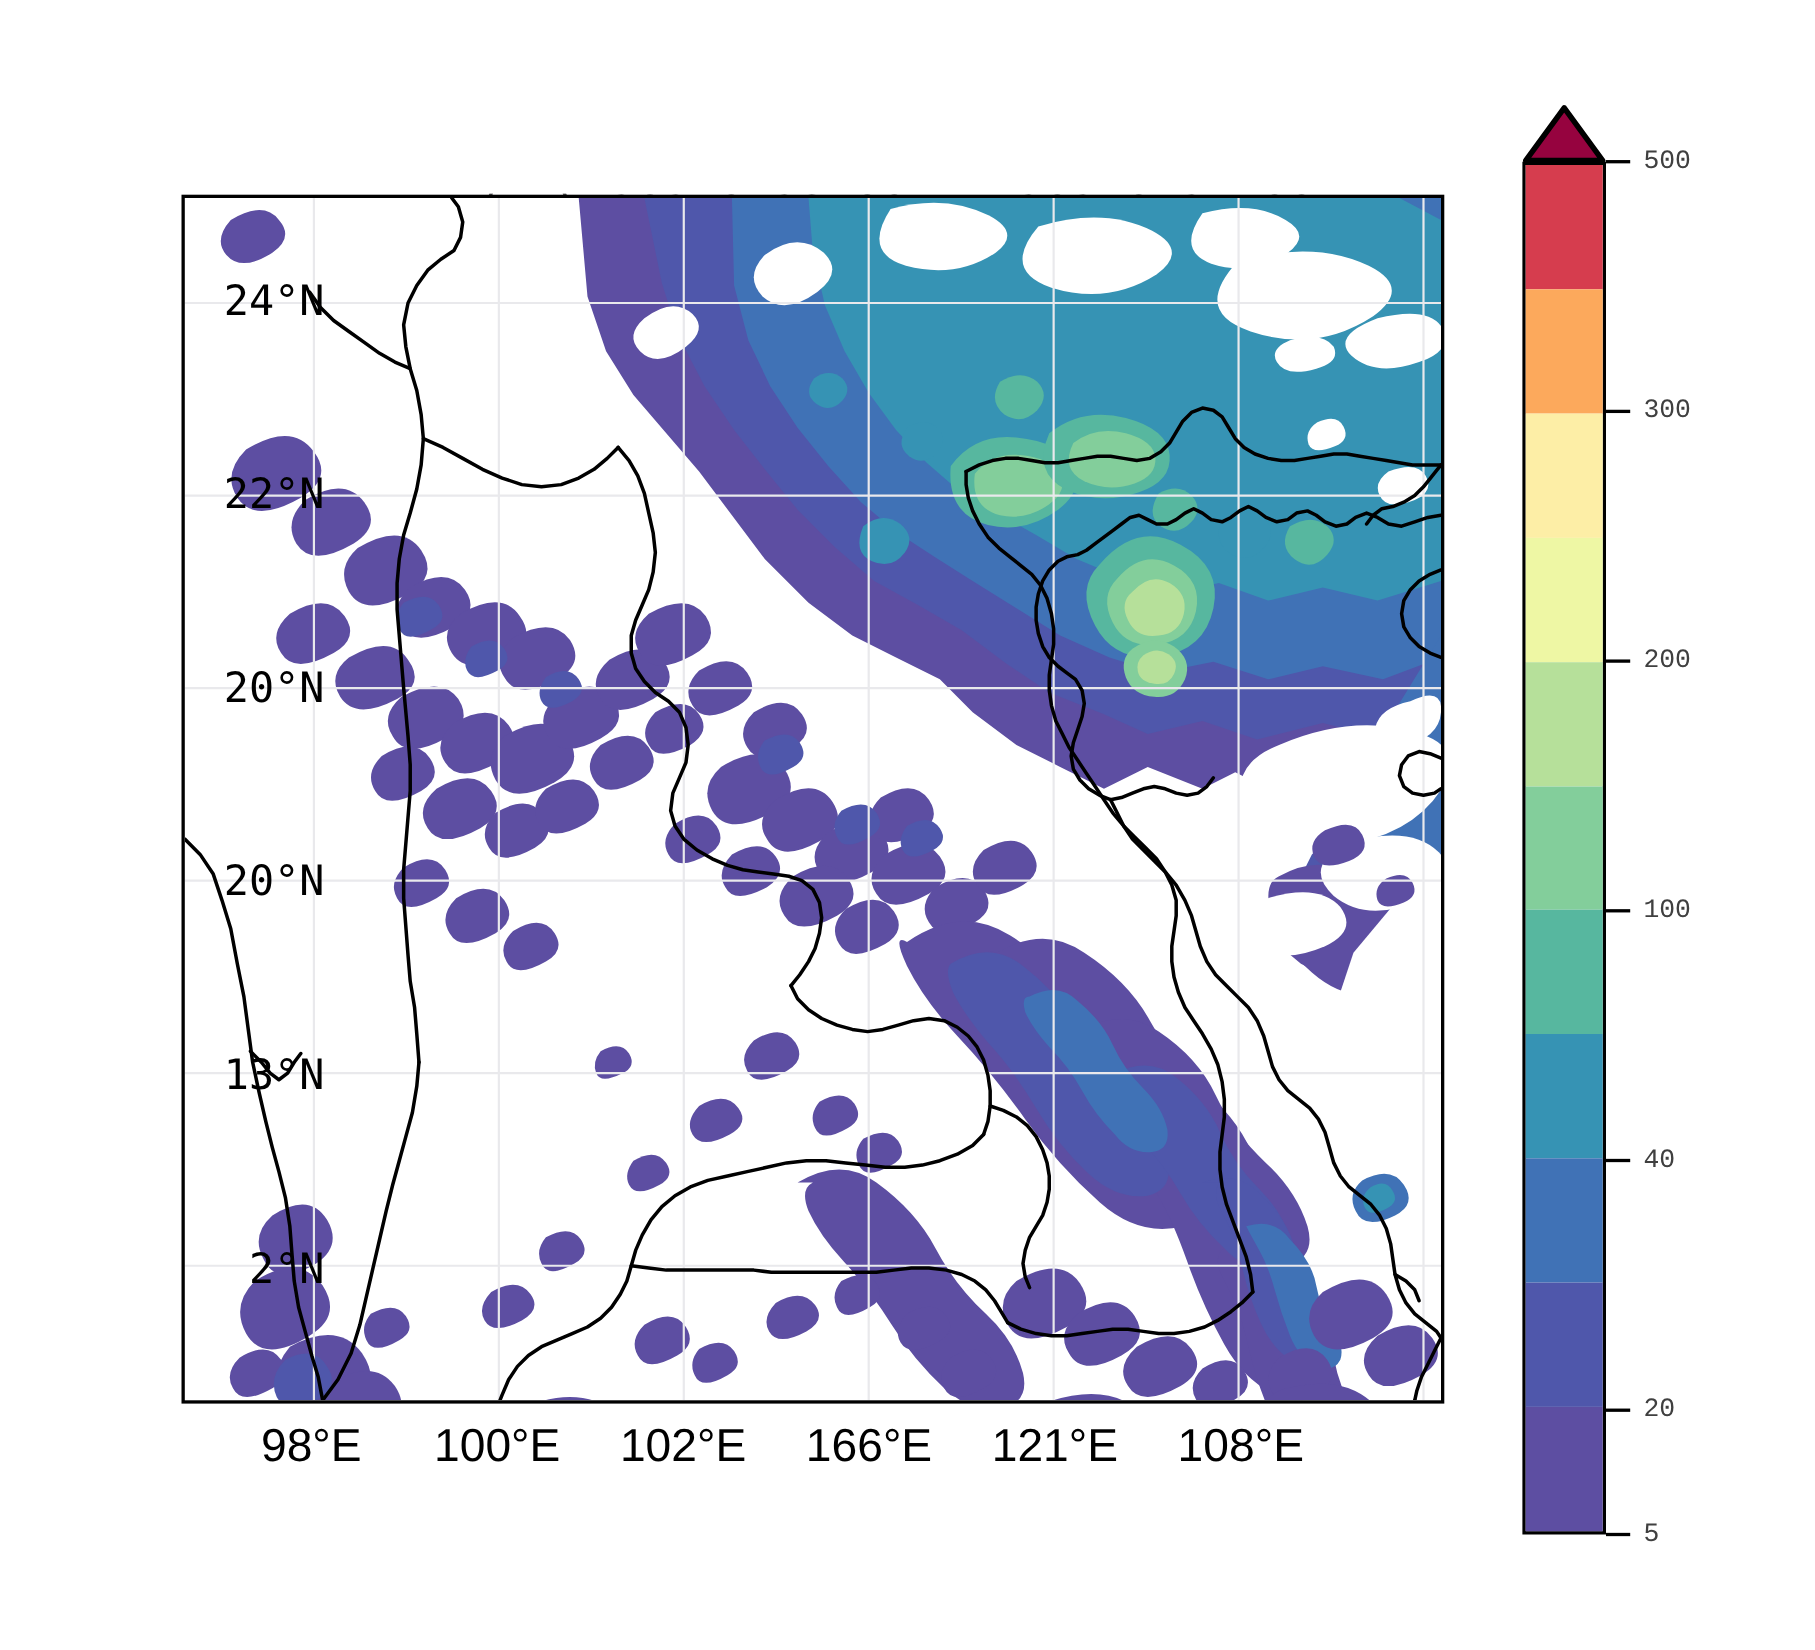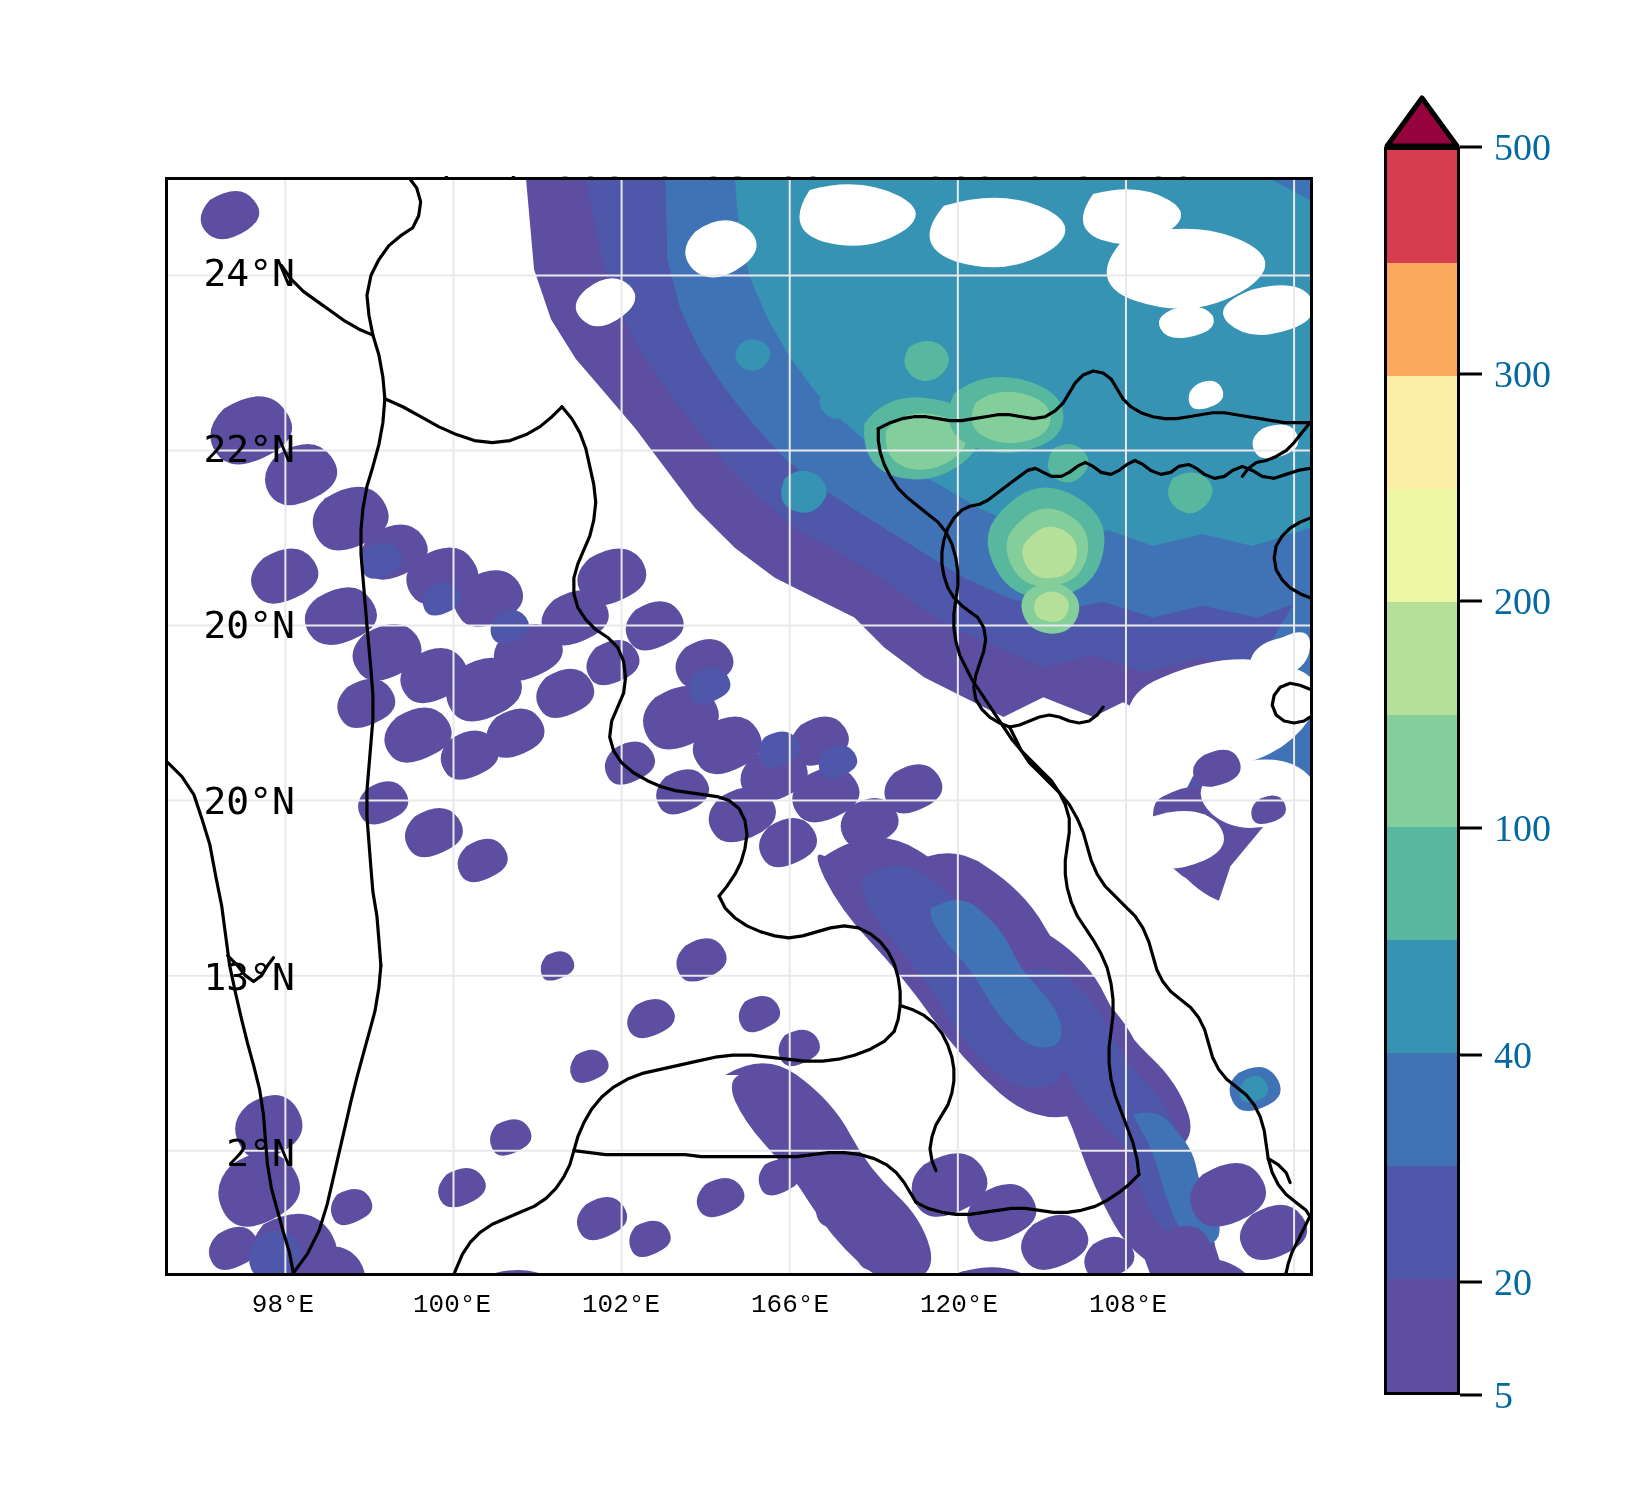--- a/index.html
+++ b/index.html
@@ -47,25 +47,25 @@
     right: 1355px;
     font-size: 38px;
     color: #000;
     white-space: nowrap;
     transform: translateY(-50%);
     font-family: "DejaVu Sans Mono", monospace;
   }
   .xlabel {
     position: absolute;
     top: 1290px;
-    font-size: 26px;
+    font-size: 42px;
     color: #000;
     white-space: nowrap;
     transform: translateX(-50%);
-    font-family: Liberation Mono, monospace;
+    font-family: Liberation Sans, sans-serif;
   }
 
   
   #cbar-wrap {
     position: absolute;
     left: 1384px; top: 95px;
     width: 76px; height: 1300px;
   }
   #cbar-arrow {
     position: absolute;
@@ -85,25 +85,25 @@
   .cbar-tick {
     position: absolute;
     left: 76px;
     width: 22px; height: 3px;
     background: #000;
     transform: translateY(-1.5px);
   }
   .cbar-ticklabel {
     position: absolute;
     left: 110px;
-    font-size: 38px;
-    color: #0369a1;
+    font-size: 24px;
+    color: #404040;
     white-space: nowrap;
     transform: translateY(-50%);
-    font-family: Liberation Serif, serif;
+    font-family: Liberation Mono, monospace;
   }
 </style>
 </head>
 <body>
 
 <div id="figure">
 
   <div id="title-block">
     <span id="title-line1">Acc.RF(mm) 20250423_00 to 20250424_00</span>
     <span id="title-line2">Simulation Time: 20250421_12</span>
@@ -529,21 +529,21 @@
   <div class="ylabel" style="top:449px">22°N</div>
   <div class="ylabel" style="top:625px">20°N</div>
   <div class="ylabel" style="top:801px">20°N</div>
   <div class="ylabel" style="top:977px">13°N</div>
   <div class="ylabel" style="top:1153px">2°N</div>
 
   <div class="xlabel" style="left:283px">98°E</div>
   <div class="xlabel" style="left:452px">100°E</div>
   <div class="xlabel" style="left:621px">102°E</div>
   <div class="xlabel" style="left:790px">166°E</div>
-  <div class="xlabel" style="left:959px">120°E</div>
+  <div class="xlabel" style="left:959px">121°E</div>
   <div class="xlabel" style="left:1128px">108°E</div>
 
   <div id="cbar-wrap">
     <div id="cbar-arrow">
       <svg viewBox="0 0 76 54" width="76" height="54" xmlns="http://www.w3.org/2000/svg">
         <polygon points="38,3 73,51 3,51" fill="#96033f" stroke="#000" stroke-width="5" stroke-linejoin="round"></polygon>
       </svg>
     </div>
     <div id="cbar-body">
       <div class="cbar-seg" style="flex:1 1 0; background:#d63d4e"></div>

